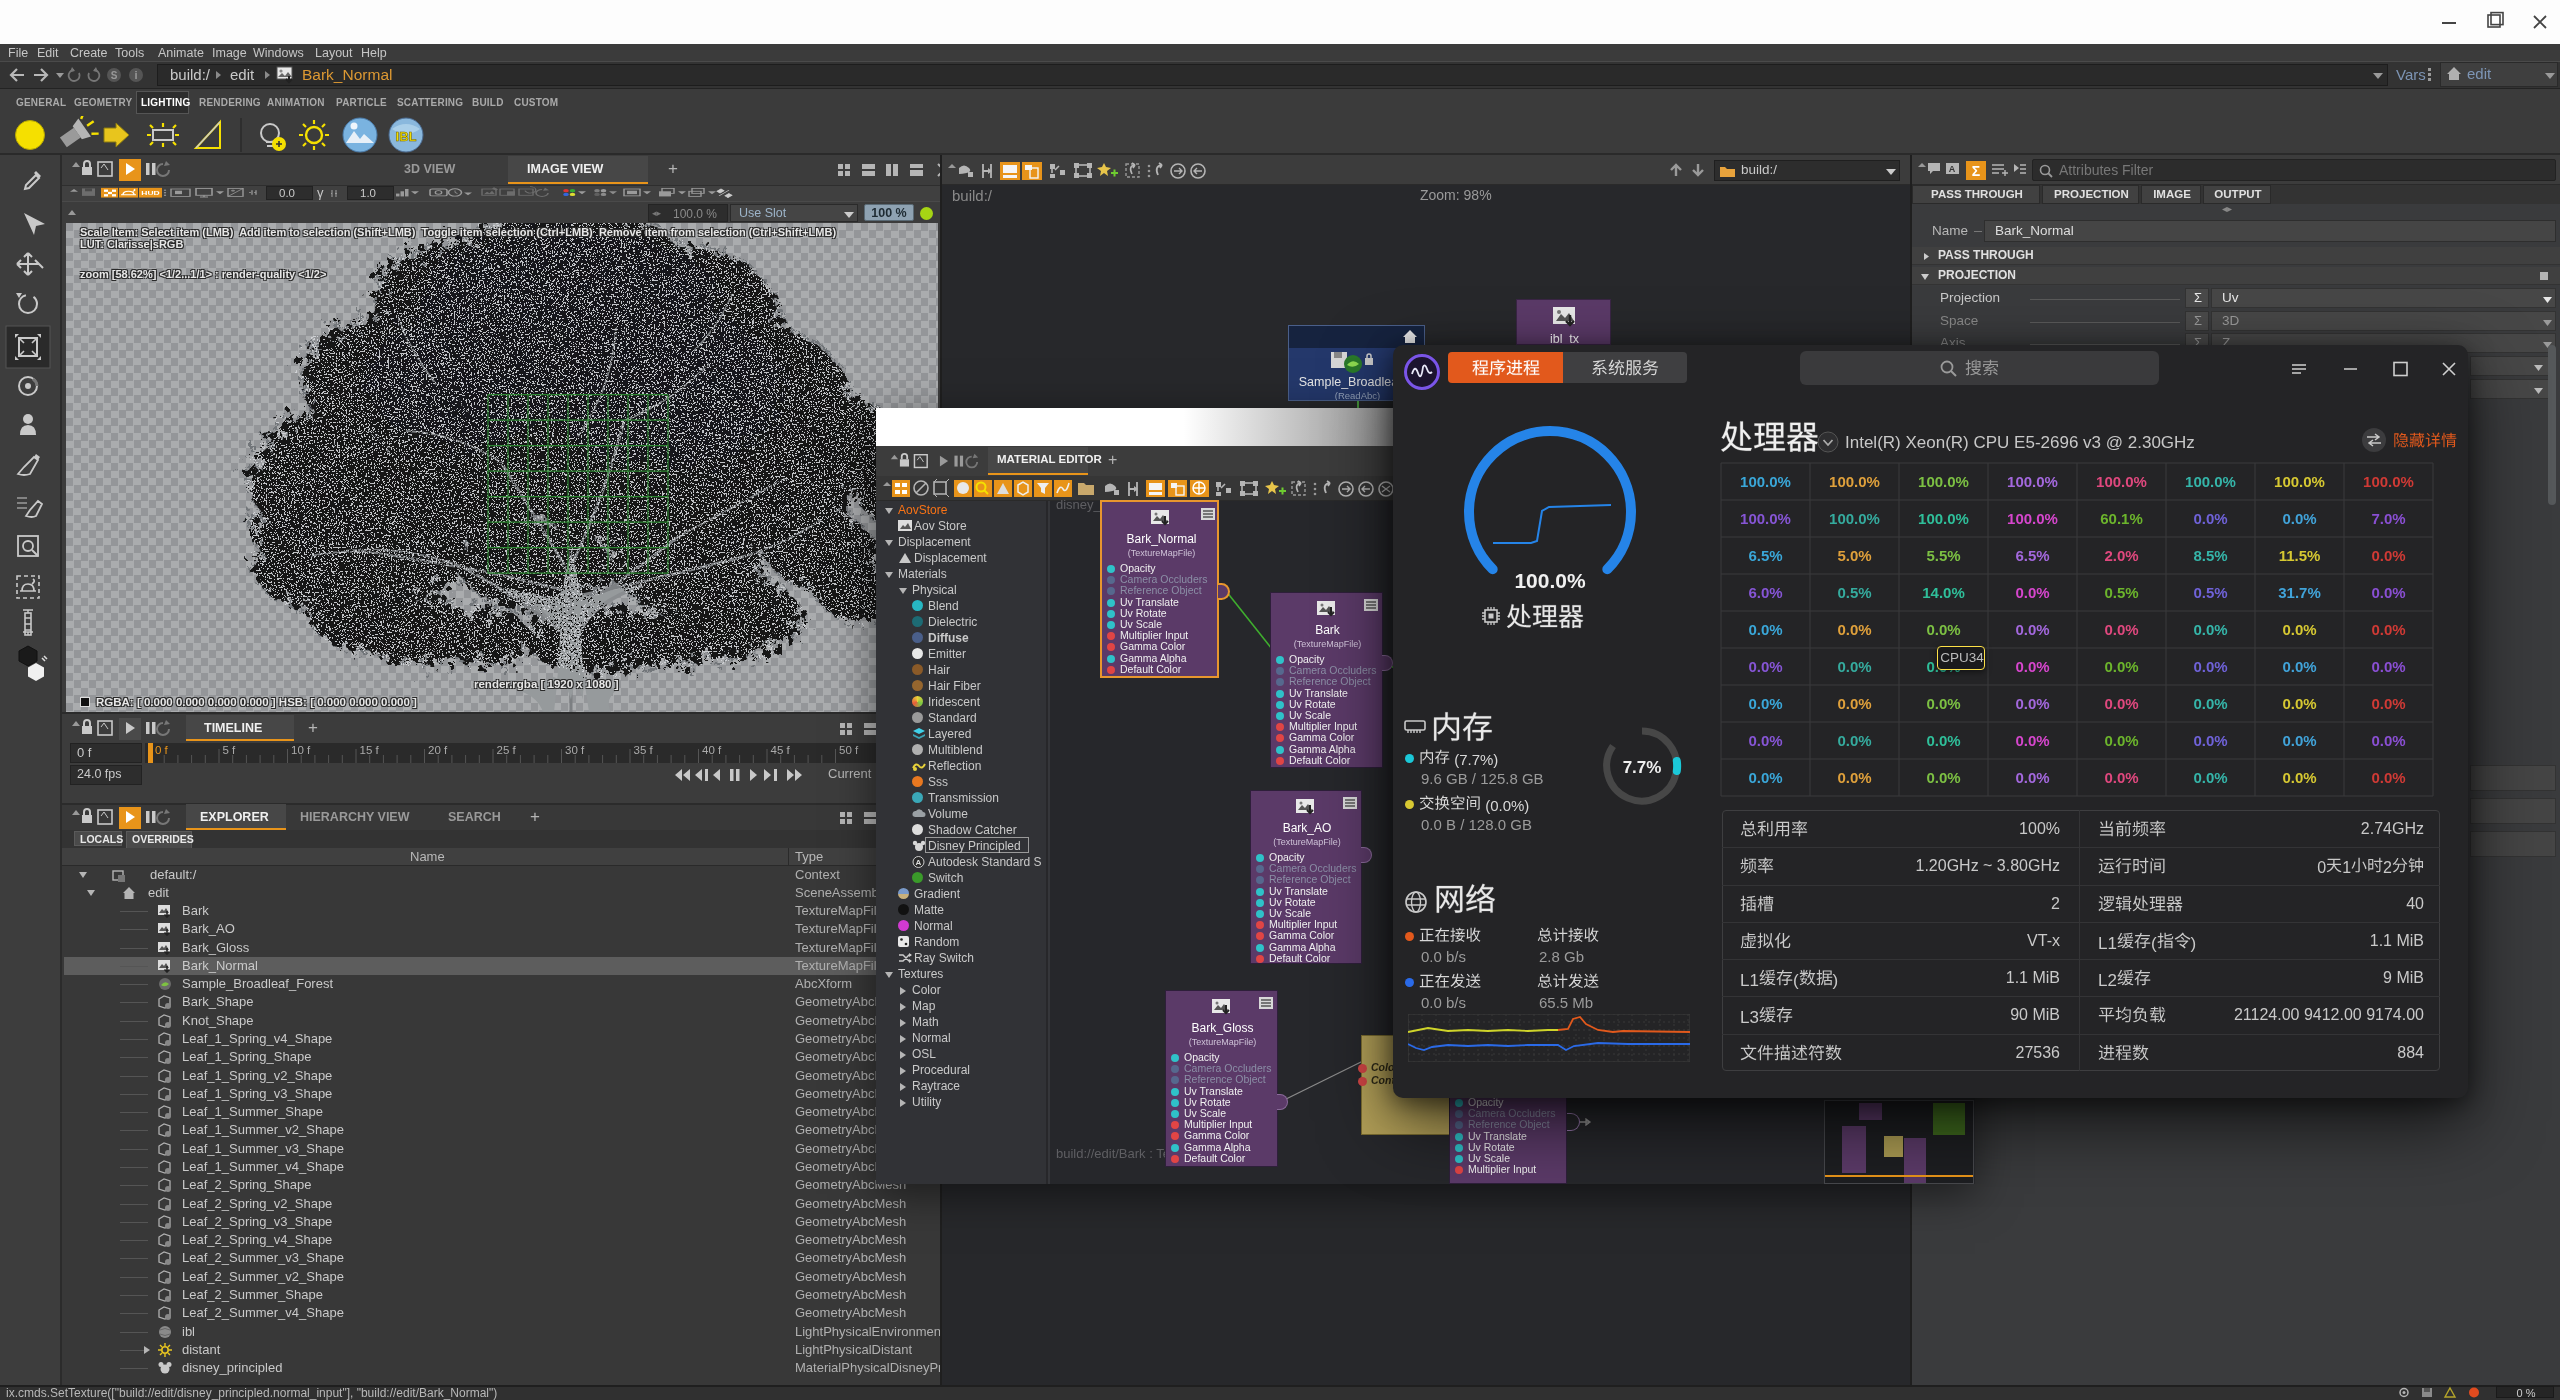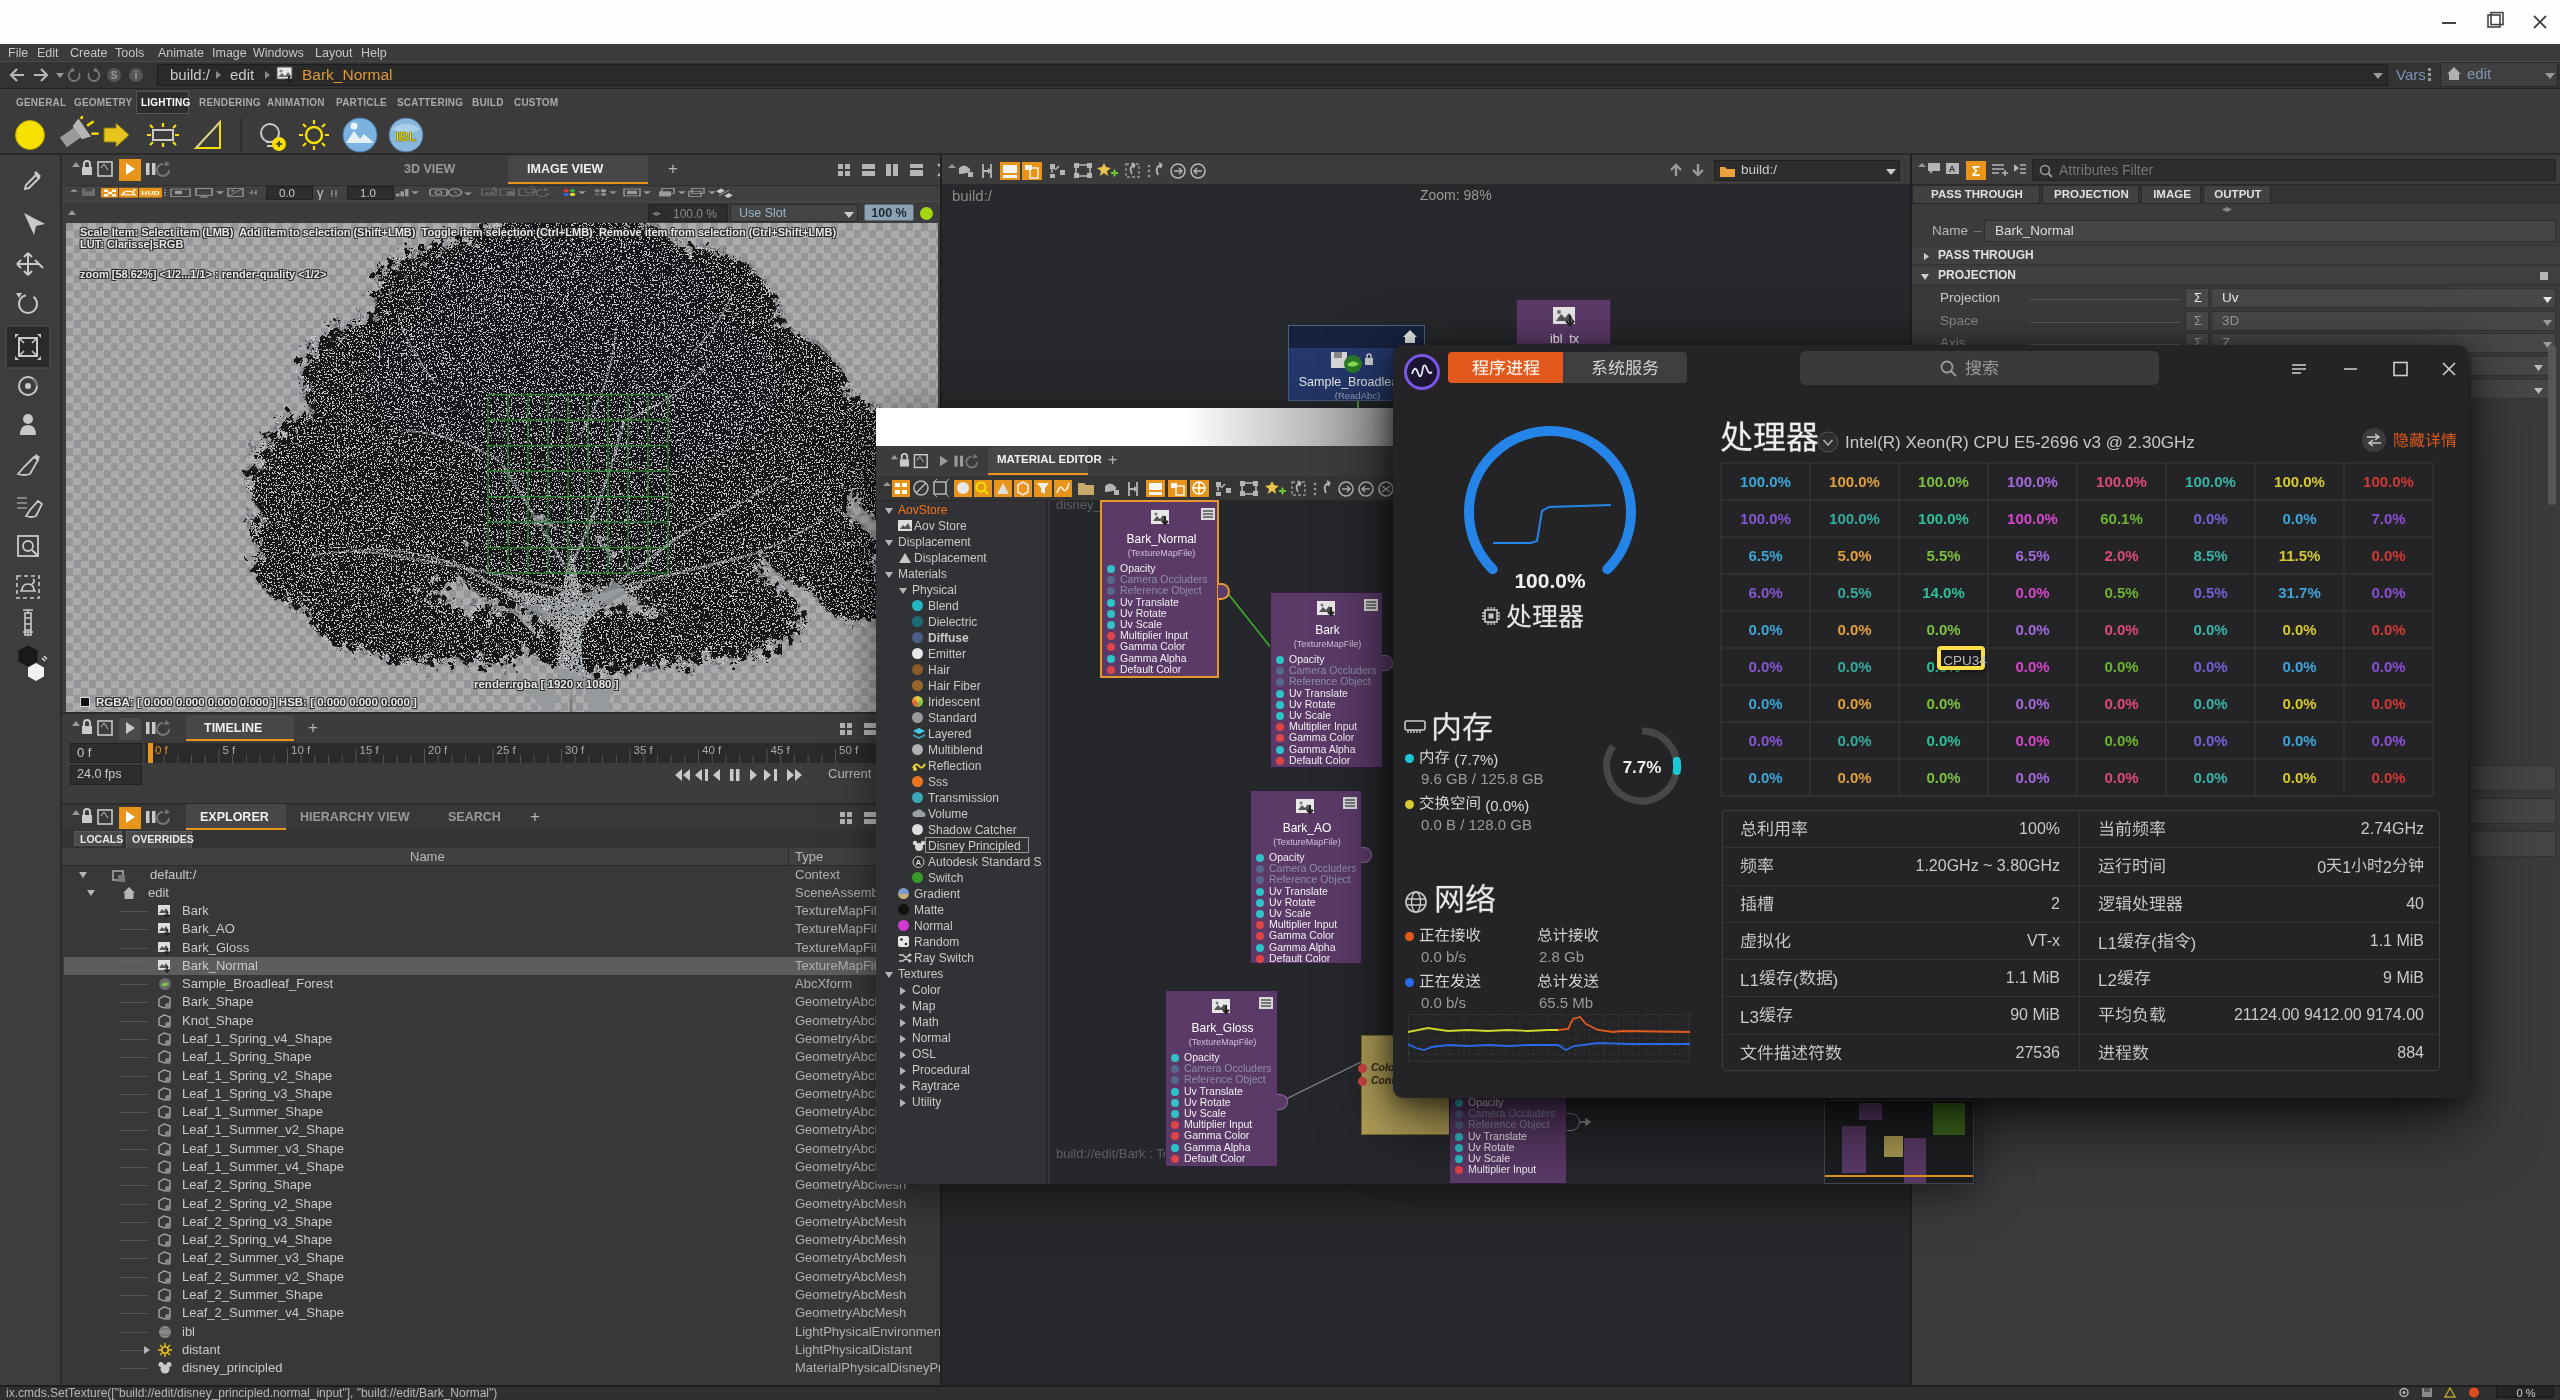--- a/index.html
+++ b/index.html
@@ -1950,21 +1950,21 @@
       <div class="ab" style="left:862px;top:387px;font-size:15px;color:#41a3d9;white-space:nowrap;width:89px;text-align:center;font-weight:bold;">0.0%</div>
       <div class="ab" style="left:951px;top:387px;font-size:15px;color:#8a4fd3;white-space:nowrap;width:89px;text-align:center;font-weight:bold;">0.0%</div>
       <div class="ab" style="left:328px;top:424px;font-size:15px;color:#3aa7d9;white-space:nowrap;width:89px;text-align:center;font-weight:bold;">0.0%</div>
       <div class="ab" style="left:417px;top:424px;font-size:15px;color:#dfa03b;white-space:nowrap;width:89px;text-align:center;font-weight:bold;">0.0%</div>
       <div class="ab" style="left:506px;top:424px;font-size:15px;color:#7cc043;white-space:nowrap;width:89px;text-align:center;font-weight:bold;">0.0%</div>
       <div class="ab" style="left:595px;top:424px;font-size:15px;color:#a368dd;white-space:nowrap;width:89px;text-align:center;font-weight:bold;">0.0%</div>
       <div class="ab" style="left:684px;top:424px;font-size:15px;color:#e0487e;white-space:nowrap;width:89px;text-align:center;font-weight:bold;">0.0%</div>
       <div class="ab" style="left:773px;top:424px;font-size:15px;color:#35b5a9;white-space:nowrap;width:89px;text-align:center;font-weight:bold;">0.0%</div>
       <div class="ab" style="left:862px;top:424px;font-size:15px;color:#d6c832;white-space:nowrap;width:89px;text-align:center;font-weight:bold;">0.0%</div>
       <div class="ab" style="left:951px;top:424px;font-size:15px;color:#d03a35;white-space:nowrap;width:89px;text-align:center;font-weight:bold;">0.0%</div>
-      <div class="ab" style="left:544px;top:301px;width:48px;height:24px;background:#1a1a1c;border:4px solid #fde047;border-radius:4px;box-shadow:0 2px 6px rgba(0,0,0,.5);">
+      <div class="ab" style="left:544px;top:301px;width:48px;height:24px;background:#1a1a1c;border:1px solid #fde047;border-radius:4px;box-shadow:0 2px 6px rgba(0,0,0,.5);">
         <div class="ab" style="left:0px;top:3px;font-size:13.5px;color:#bbbbbb;white-space:nowrap;width:48px;text-align:center;">CPU34</div>
       </div>
       <div class="ab" style="left:329px;top:465px;width:718px;height:261px;border:1px solid #3e3e40;border-radius:4px;"></div>
       <div class="ab" style="left:329px;top:502.286px;width:718px;height:1px;background:#343436;"></div>
       <div class="ab" style="left:329px;top:539.571px;width:718px;height:1px;background:#343436;"></div>
       <div class="ab" style="left:329px;top:576.857px;width:718px;height:1px;background:#343436;"></div>
       <div class="ab" style="left:329px;top:614.143px;width:718px;height:1px;background:#343436;"></div>
       <div class="ab" style="left:329px;top:651.429px;width:718px;height:1px;background:#343436;"></div>
       <div class="ab" style="left:329px;top:688.714px;width:718px;height:1px;background:#343436;"></div>
       <div class="ab" style="left:686px;top:465px;width:1px;height:261px;background:#343436;"></div>

